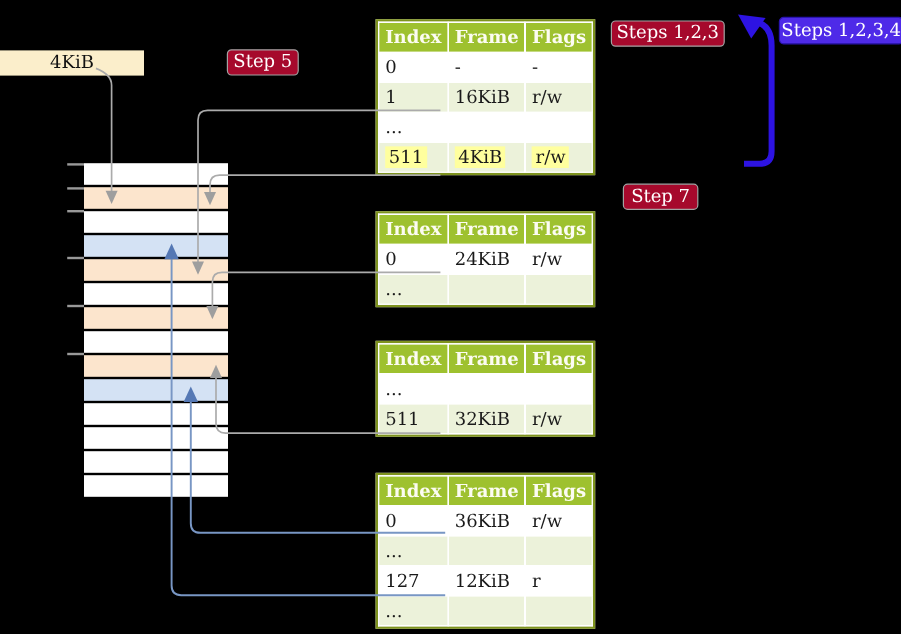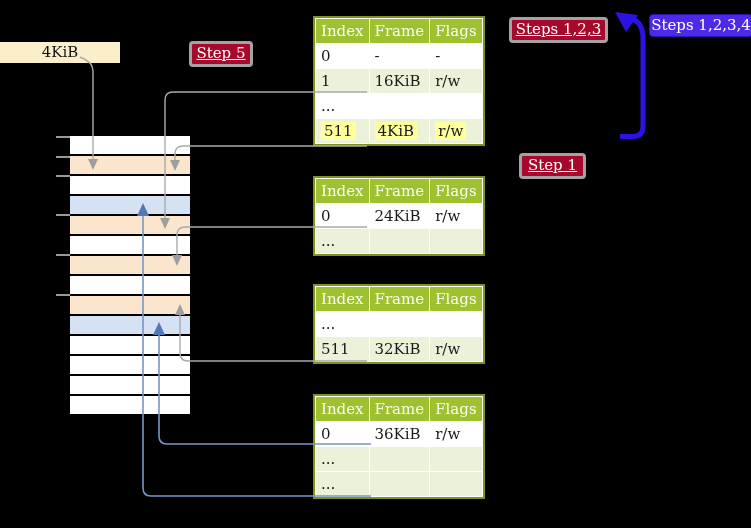--- a/index.html
+++ b/index.html
@@ -14,21 +14,21 @@
   
   .label-4kib{
     position:absolute;left:0;top:42px;width:120px;height:21px;
     background:var(--c-cream);color:#111;
     font-size:15px;line-height:21px;text-align:center;
   }
   .badge{
     position:absolute;color:#fff;font-size:15px;
     border-radius:4px;text-align:center;white-space:nowrap;
   }
-  .badge.red{background:var(--c-badge_red);border:3px solid #a3a3a3;text-decoration:underline;}
+  .badge.red{background:var(--c-badge_red);border:1px solid #a3a3a3;}
   .badge.blue{background:var(--c-badge_blue);border:1px solid #2A14B0;}
   .badge-step0{left:189px;top:41px;width:58px;height:20px;line-height:19px;}
   .badge-steps123{left:509px;top:17px;width:93px;height:20px;line-height:19px;}
   .badge-steps1234{left:649px;top:14px;width:102px;height:21px;line-height:20px;}
   .badge-step4{left:519px;top:153px;width:61px;height:20px;line-height:19px;}
   
   .memstrip{position:absolute;left:70px;top:136px;width:120px;height:280px;}
   .mem-row{position:absolute;left:0;width:120px;height:18px;}
   .mem-row.white{background:#ffffff;}
   .mem-row.peach{background:var(--c-peach);}
@@ -39,38 +39,38 @@
   .tframe.t2{left:313px;top:176px;}
   .tframe.t3{left:313px;top:284px;}
   .tframe.t4{left:313px;top:394px;}
   table.ptable{border-collapse:collapse;table-layout:fixed;}
   .ptable th,.ptable td{
     border:1px solid #ffffff;height:24px;padding:0 5px;
     font-size:15px;color:#1a1a1a;text-align:left;overflow:hidden;
     font-weight:normal;
   }
   .ptable th{
-    background:var(--c-table_header_green);color:#FCFCF2;font-weight:normal;
+    background:var(--c-table_header_green);color:#FCFCF2;font-weight:bold;
   }
   .ptable td{background:#ffffff;}
   .ptable tr.shade td{background:var(--c-row_shade);}
   .hl{background:var(--c-highlight_yellow);padding:0 3px;}
   .overlay{position:absolute;left:0;top:0;pointer-events:none;}
 </style>
 </head>
 <body>
 
 <div class="stage">
 
   <div class="label-4kib">4KiB</div>
 
   <div class="badge red badge-step0">Step 5</div>
   <div class="badge red badge-steps123">Steps 1,2,3</div>
   <div class="badge blue badge-steps1234">Steps 1,2,3,4</div>
-  <div class="badge red badge-step4">Step 1</div>
+  <div class="badge red badge-step4">Step 7</div>
 
   <div class="memstrip" id="memstrip">
       <div class="mem-row white" style="top: 0px;"></div>
       <div class="mem-row peach" style="top: 20px;"></div>
       <div class="mem-row white" style="top: 40px;"></div>
       <div class="mem-row blue" style="top: 60px;"></div>
       <div class="mem-row peach" style="top: 80px;"></div>
       <div class="mem-row white" style="top: 100px;"></div>
       <div class="mem-row peach" style="top: 120px;"></div>
       <div class="mem-row white" style="top: 140px;"></div>
@@ -189,20 +189,25 @@
       <tr>
         <td>0</td>
         <td>36KiB</td>
         <td>r/w</td>
       </tr>
       <tr class="shade">
         <td>...</td>
         <td></td>
         <td></td>
       </tr>
+      <tr>
+        <td>127</td>
+        <td>12KiB</td>
+        <td>r</td>
+      </tr>
       <tr class="shade">
         <td>...</td>
         <td></td>
         <td></td>
       </tr>
     </tbody>
       </table>
   </div>
 
   <svg class="overlay" width="751" height="528" viewBox="0 0 751 528">

